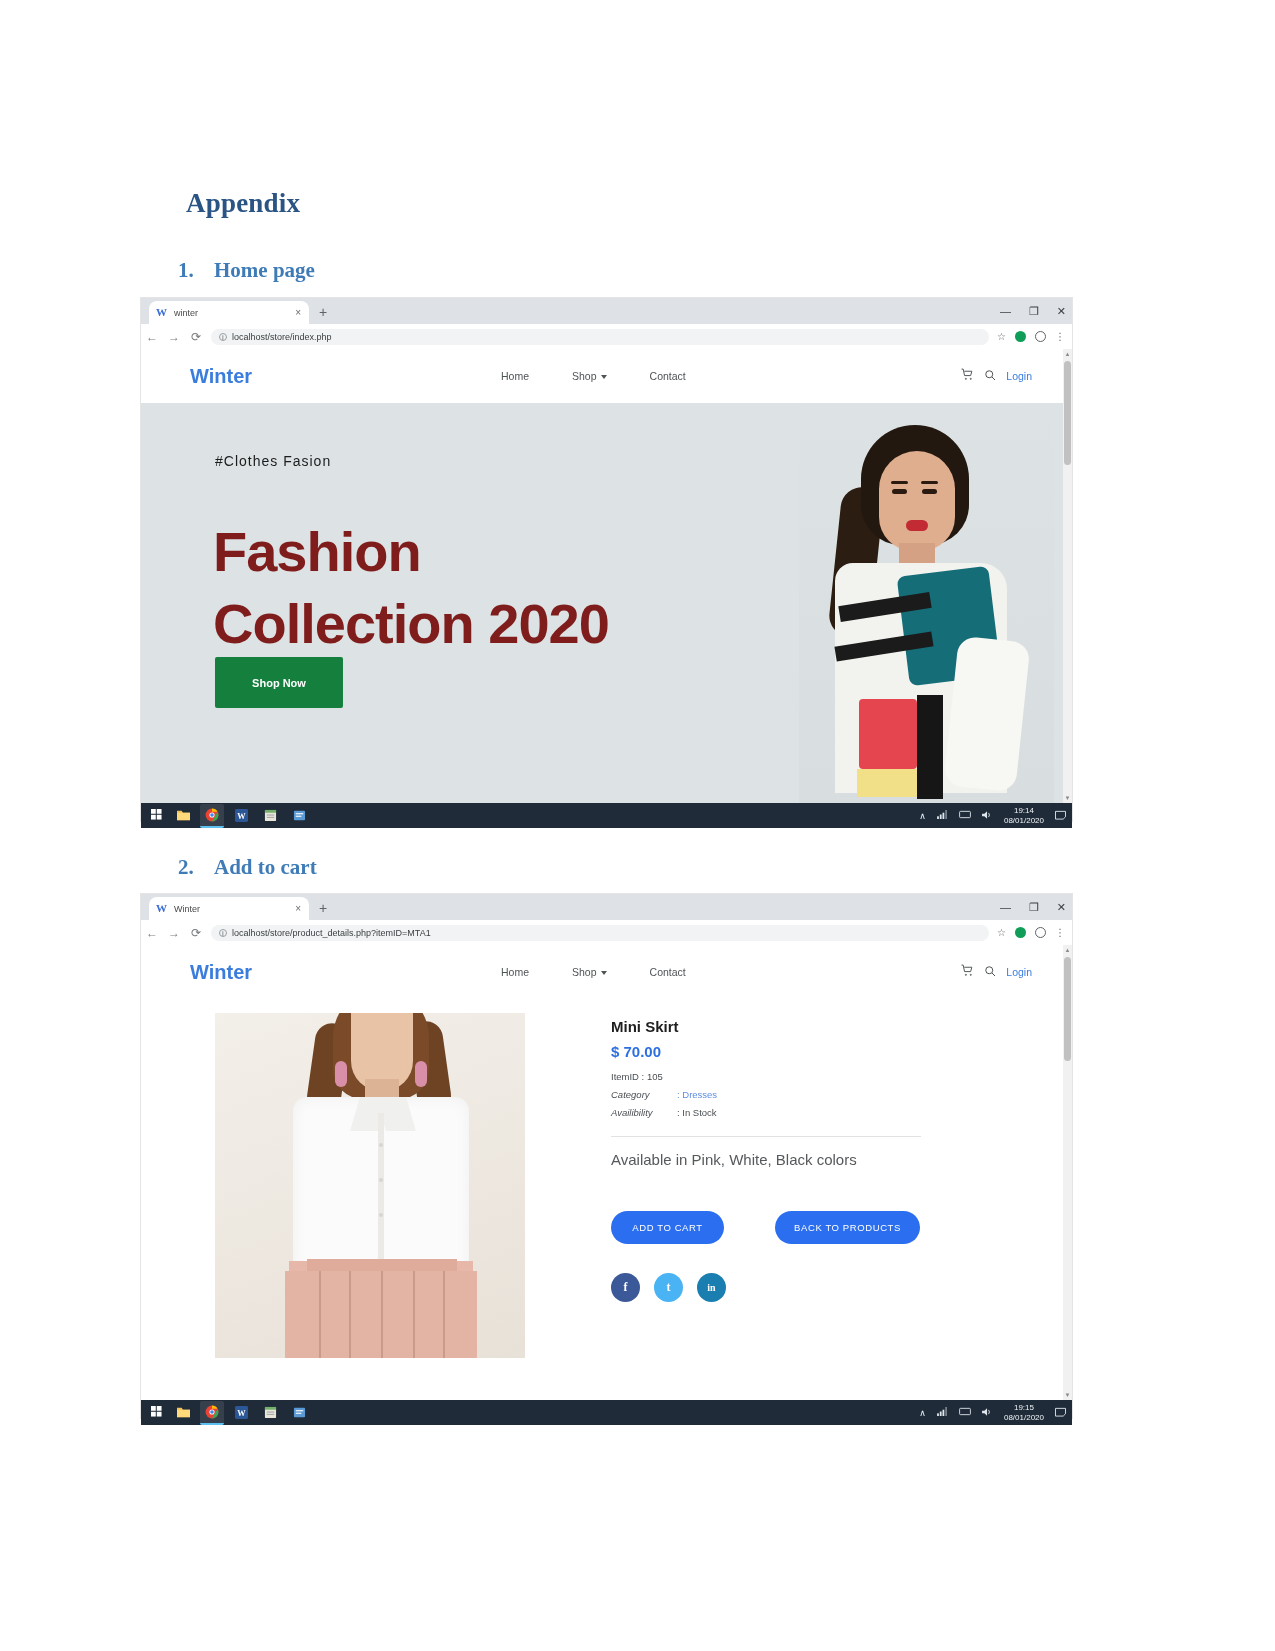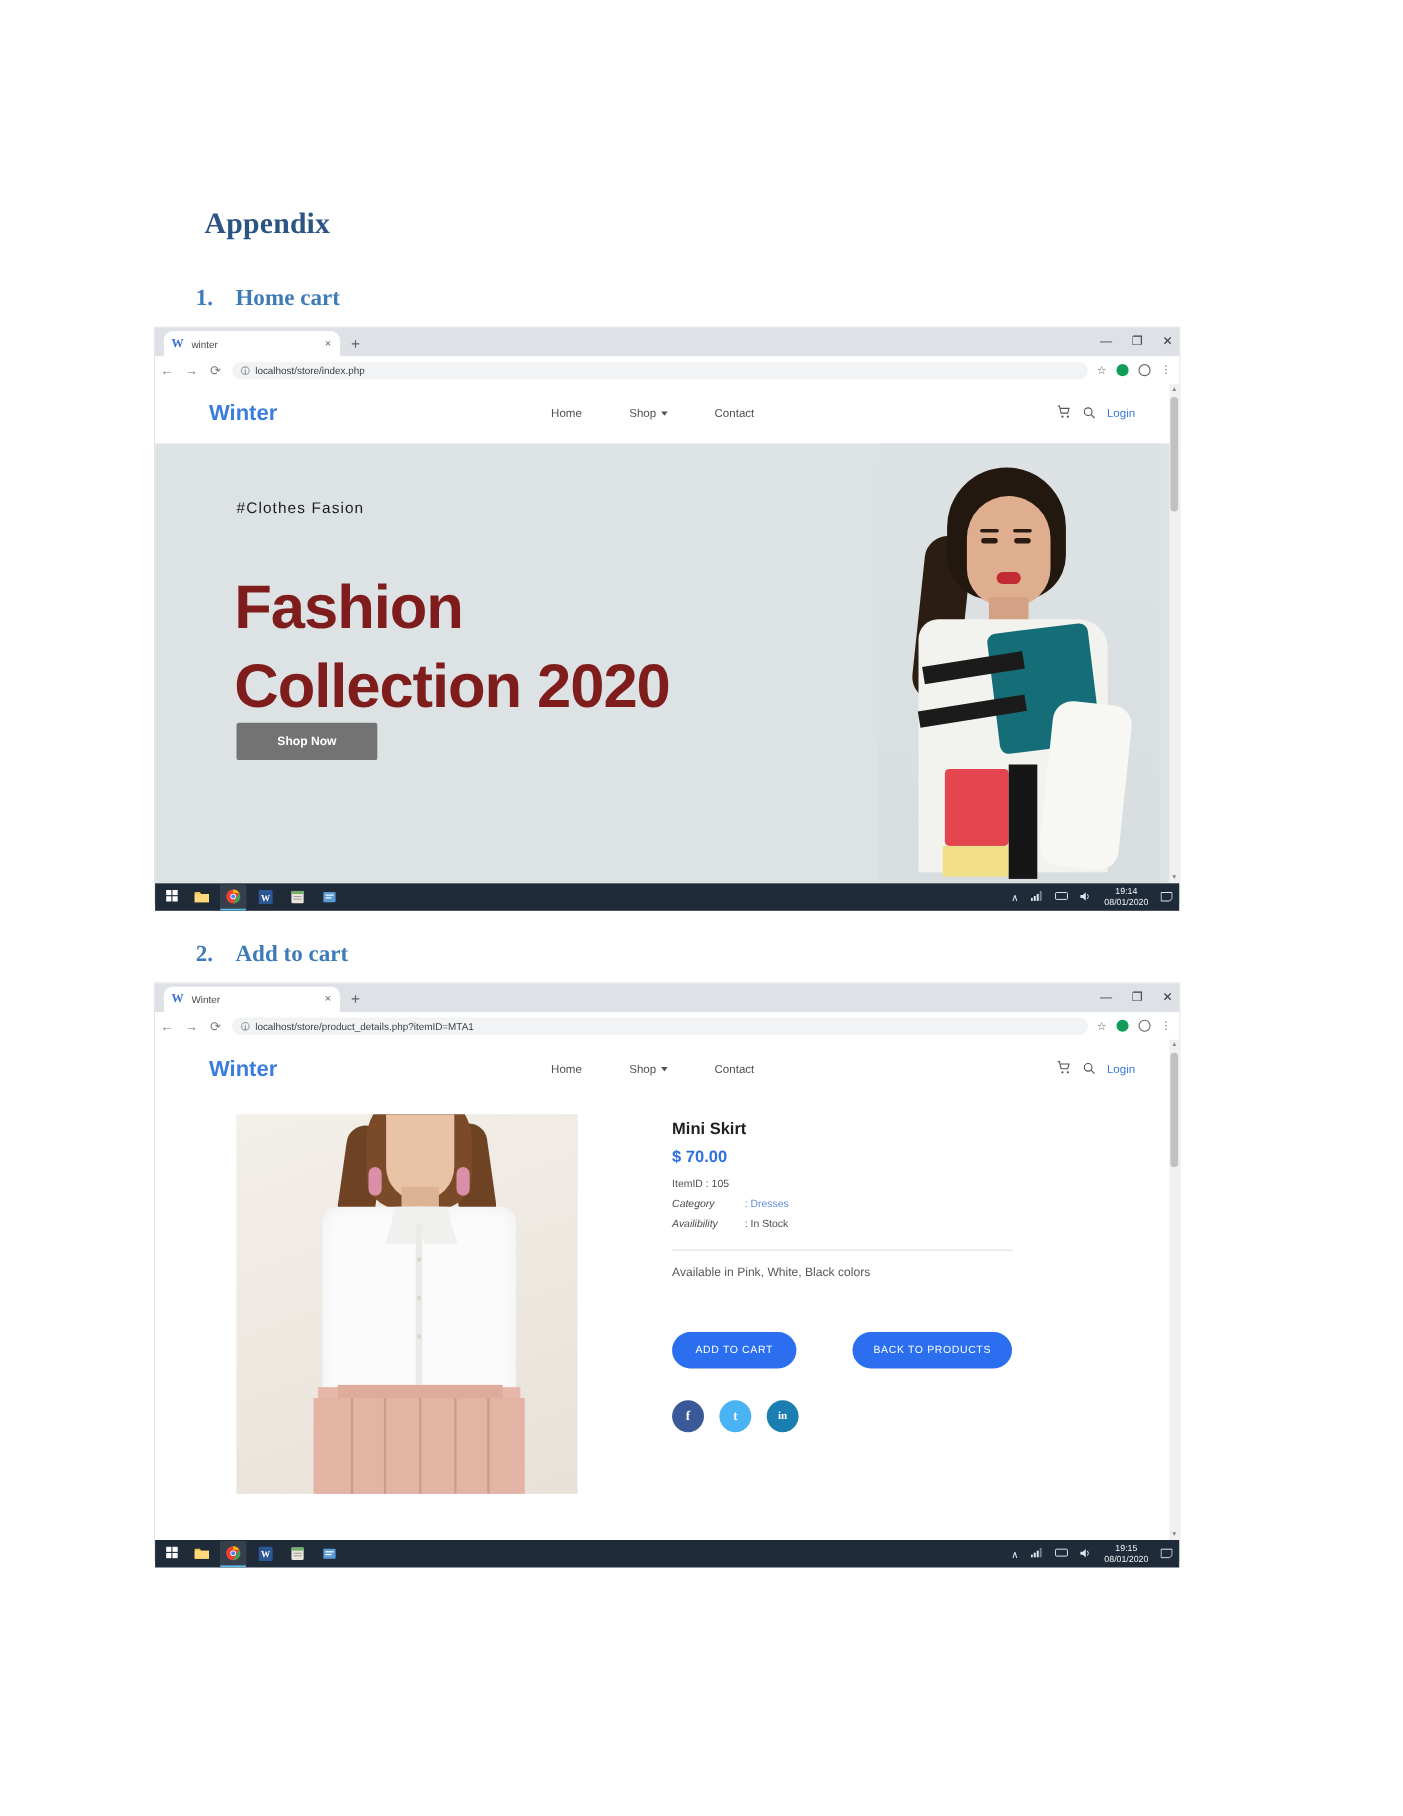--- a/index.html
+++ b/index.html
@@ -76,21 +76,21 @@
   .caret{display:inline-block;margin-left:4px;border-left:3px solid transparent;border-right:3px solid transparent;border-top:4px solid #4e5356;vertical-align:middle;}
   .navicons{position:absolute;right:40px;display:flex;align-items:center;gap:10px;}
   .ni{font-size:12px;color:#4e5356;}
   .login{font-size:10.5px;color:#3b7ddd;}
 
   
   .hero{position:relative;background:#dde3e4;overflow:hidden;}
   .hero-tag{position:absolute;left:74px;top:50px;font-size:14px;letter-spacing:1px;color:#1c1c1c;}
   .hero-h1{position:absolute;left:72px;top:80px;font-size:56px;font-weight:bold;color:#7f1d1d;line-height:1.28;letter-spacing:-1px;margin-top:33px;}
   .shopnow{
-    position:absolute;left:74px;top:254px;width:128px;height:34px;background:#737373;
+    position:absolute;left:74px;top:254px;width:128px;height:51px;background:#15803d;
     border-radius:2px;color:#fff;font-size:11px;font-weight:bold;
     display:flex;align-items:center;justify-content:center;
   }
   
   .model{position:absolute;right:18px;bottom:0;width:255px;height:100%;}
   .m-bg{position:absolute;inset:0;background:linear-gradient(180deg,#dde3e4 0%, #d8dedf 100%);}
   .m-hair{position:absolute;left:62px;top:22px;width:108px;height:120px;background:#23180f;border-radius:54px 54px 40px 40px;}
   .m-hairtail{position:absolute;left:36px;top:84px;width:42px;height:150px;background:#2b1d11;border-radius:22px;transform:rotate(6deg);}
   .m-face{position:absolute;left:80px;top:48px;width:76px;height:100px;background:#dfae8e;border-radius:38px 38px 34px 34px;}
   .m-eye1{position:absolute;left:93px;top:86px;width:15px;height:5px;background:#2a1a10;border-radius:3px;}
@@ -137,36 +137,36 @@
   .pi-skirt2{position:absolute;left:70px;top:258px;width:192px;height:102px;background:#e3b3a3;border-radius:0 0 6px 6px;}
   .pi-fold{position:absolute;top:258px;width:2px;height:102px;background:rgba(160,110,95,.35);}
   .pi-waist{position:absolute;left:92px;top:246px;width:150px;height:12px;background:#dfab9b;}
 
   .p-title{position:absolute;font-size:15px;font-weight:bold;color:#1f1f1f;}
   .p-price{position:absolute;font-size:15px;font-weight:bold;color:#2e6fe0;}
   .p-meta{position:absolute;font-size:9.5px;color:#4a4f53;}
   .p-meta .k{display:inline-block;width:66px;font-style:italic;}
   .p-meta .v-link{color:#5d8ee0;}
   .p-rule{position:absolute;height:1px;background:#e2e2e2;}
-  .p-desc{position:absolute;font-size:11px;color:#55595c;}
+  .p-desc{position:absolute;font-size:15px;color:#55595c;}
   .p-btn{
     position:absolute;height:33px;border-radius:18px;background:#2b6ff0;color:#fff;
     font-size:9.5px;letter-spacing:.6px;display:flex;align-items:center;justify-content:center;
   }
   .soc{position:absolute;width:29px;height:29px;border-radius:50%;display:flex;align-items:center;justify-content:center;color:#fff;font-size:12px;font-weight:bold;font-family:"Liberation Serif",serif;}
 </style>
 </head>
 <body>
 
 <div class="page">
 
   <div class="doc-title">Appendix</div>
 
   <div class="sec-head" style="left:178px;top:258px;">
-    <span class="sec-num">1.</span><span>Home cart</span>
+    <span class="sec-num">1.</span><span>Home page</span>
   </div>
 
   <div class="sec-head" style="left:178px;top:855px;">
     <span class="sec-num">2.</span><span>Add to cart</span>
   </div>
 
   <div class="browser" style="left:141px;top:298px;width:931px;height:523px;">
 
     <div class="tabstrip">
       <div class="tab">

